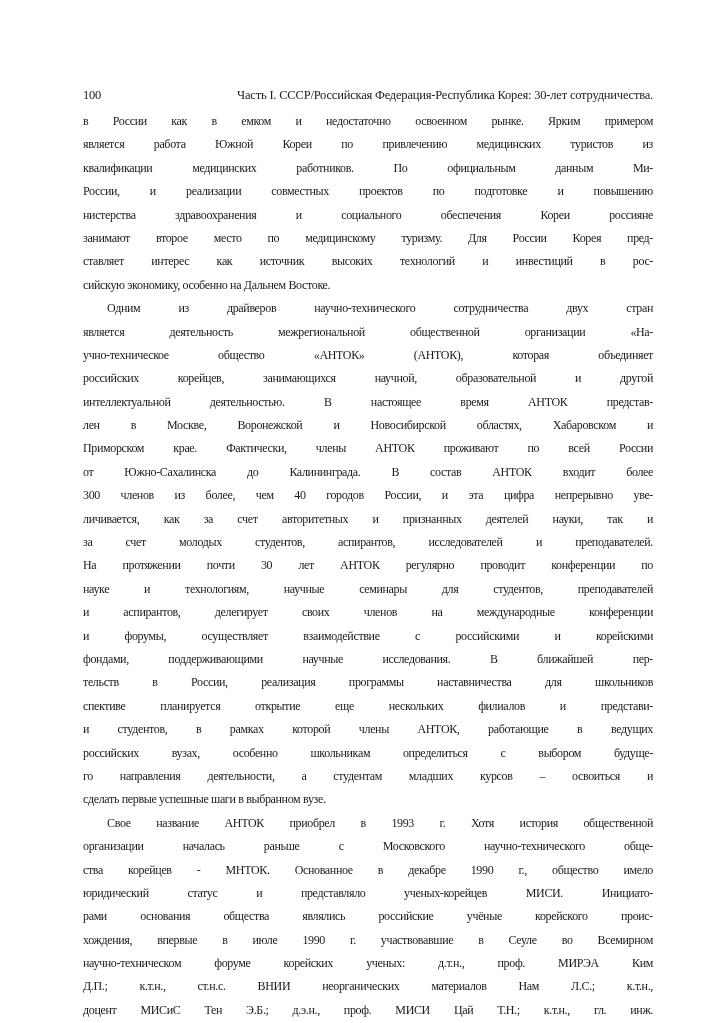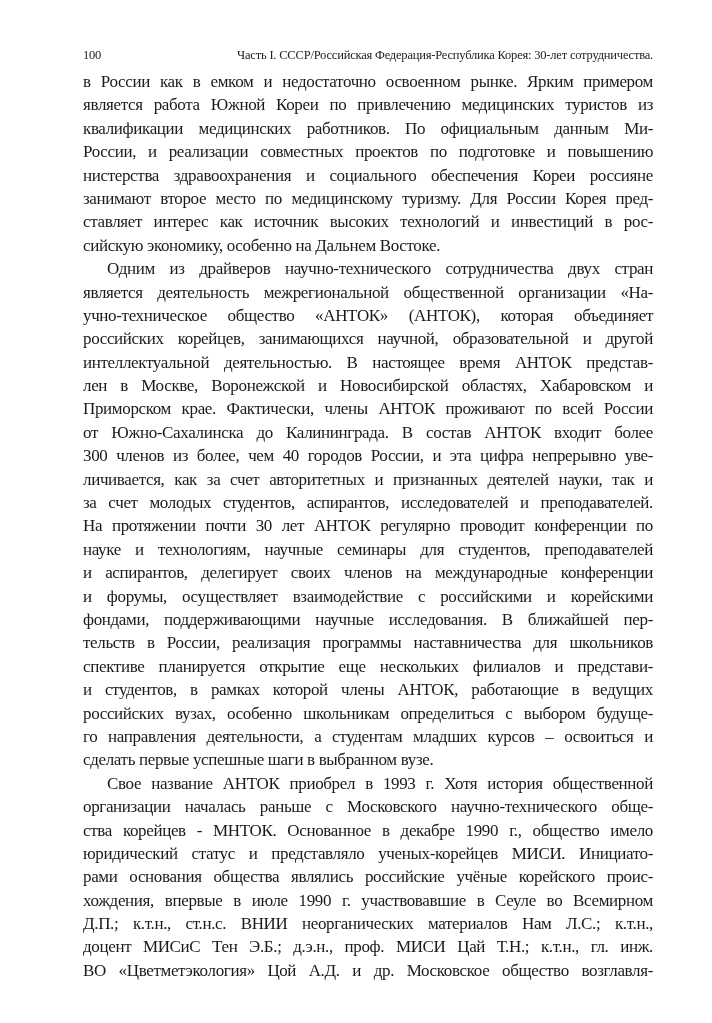--- a/index.html
+++ b/index.html
@@ -21,30 +21,31 @@
     top: 48px;
     width: 570px;
   }
   .running-head {
     display: flex;
     justify-content: space-between;
     align-items: baseline;
     font-size: 12.5px;
     height: 22px;
     color: #222;
+    margin-top: 40px;
   }
   .page-number {
     font-style: normal;
     letter-spacing: -0.3px;
   }
   .running-title {
     letter-spacing: -0.2px;
   }
   .line {
-    font-size: 17px;
+    font-size: 12px;
     line-height: 23.4px;
     height: 23.4px;
     white-space: nowrap;
     text-align: justify;
     text-align-last: justify;
     letter-spacing: -0.35px;
   }
   .line.last {
     text-align-last: left;
   }
@@ -95,18 +96,19 @@
         <div class="line">го направления деятельности, а студентам младших курсов – освоиться и</div>
         <div class="line last">сделать первые успешные шаги в выбранном вузе.</div>
       </div>
       <div>
         <div class="line indent">Свое название АНТОК приобрел в 1993 г. Хотя история общественной</div>
         <div class="line">организации началась раньше с Московского научно-технического обще-</div>
         <div class="line">ства корейцев - МНТОК. Основанное в декабре 1990 г., общество имело</div>
         <div class="line">юридический статус и представляло ученых-корейцев МИСИ. Инициато-</div>
         <div class="line">рами основания общества являлись российские учёные корейского проис-</div>
         <div class="line">хождения, впервые в июле 1990 г. участвовавшие в Сеуле во Всемирном</div>
+        <div class="line">научно-техническом форуме корейских ученых: д.т.н., проф. МИРЭА Ким</div>
         <div class="line">Д.П.; к.т.н., ст.н.с. ВНИИ неорганических материалов Нам Л.С.; к.т.н.,</div>
         <div class="line">доцент МИСиС Тен Э.Б.; д.э.н., проф. МИСИ Цай Т.Н.; к.т.н., гл. инж.</div>
         <div class="line">ВО «Цветметэкология» Цой А.Д. и др. Московское общество возглавля-</div>
       </div>
     </div>
 </div>
 
 </body></html>

